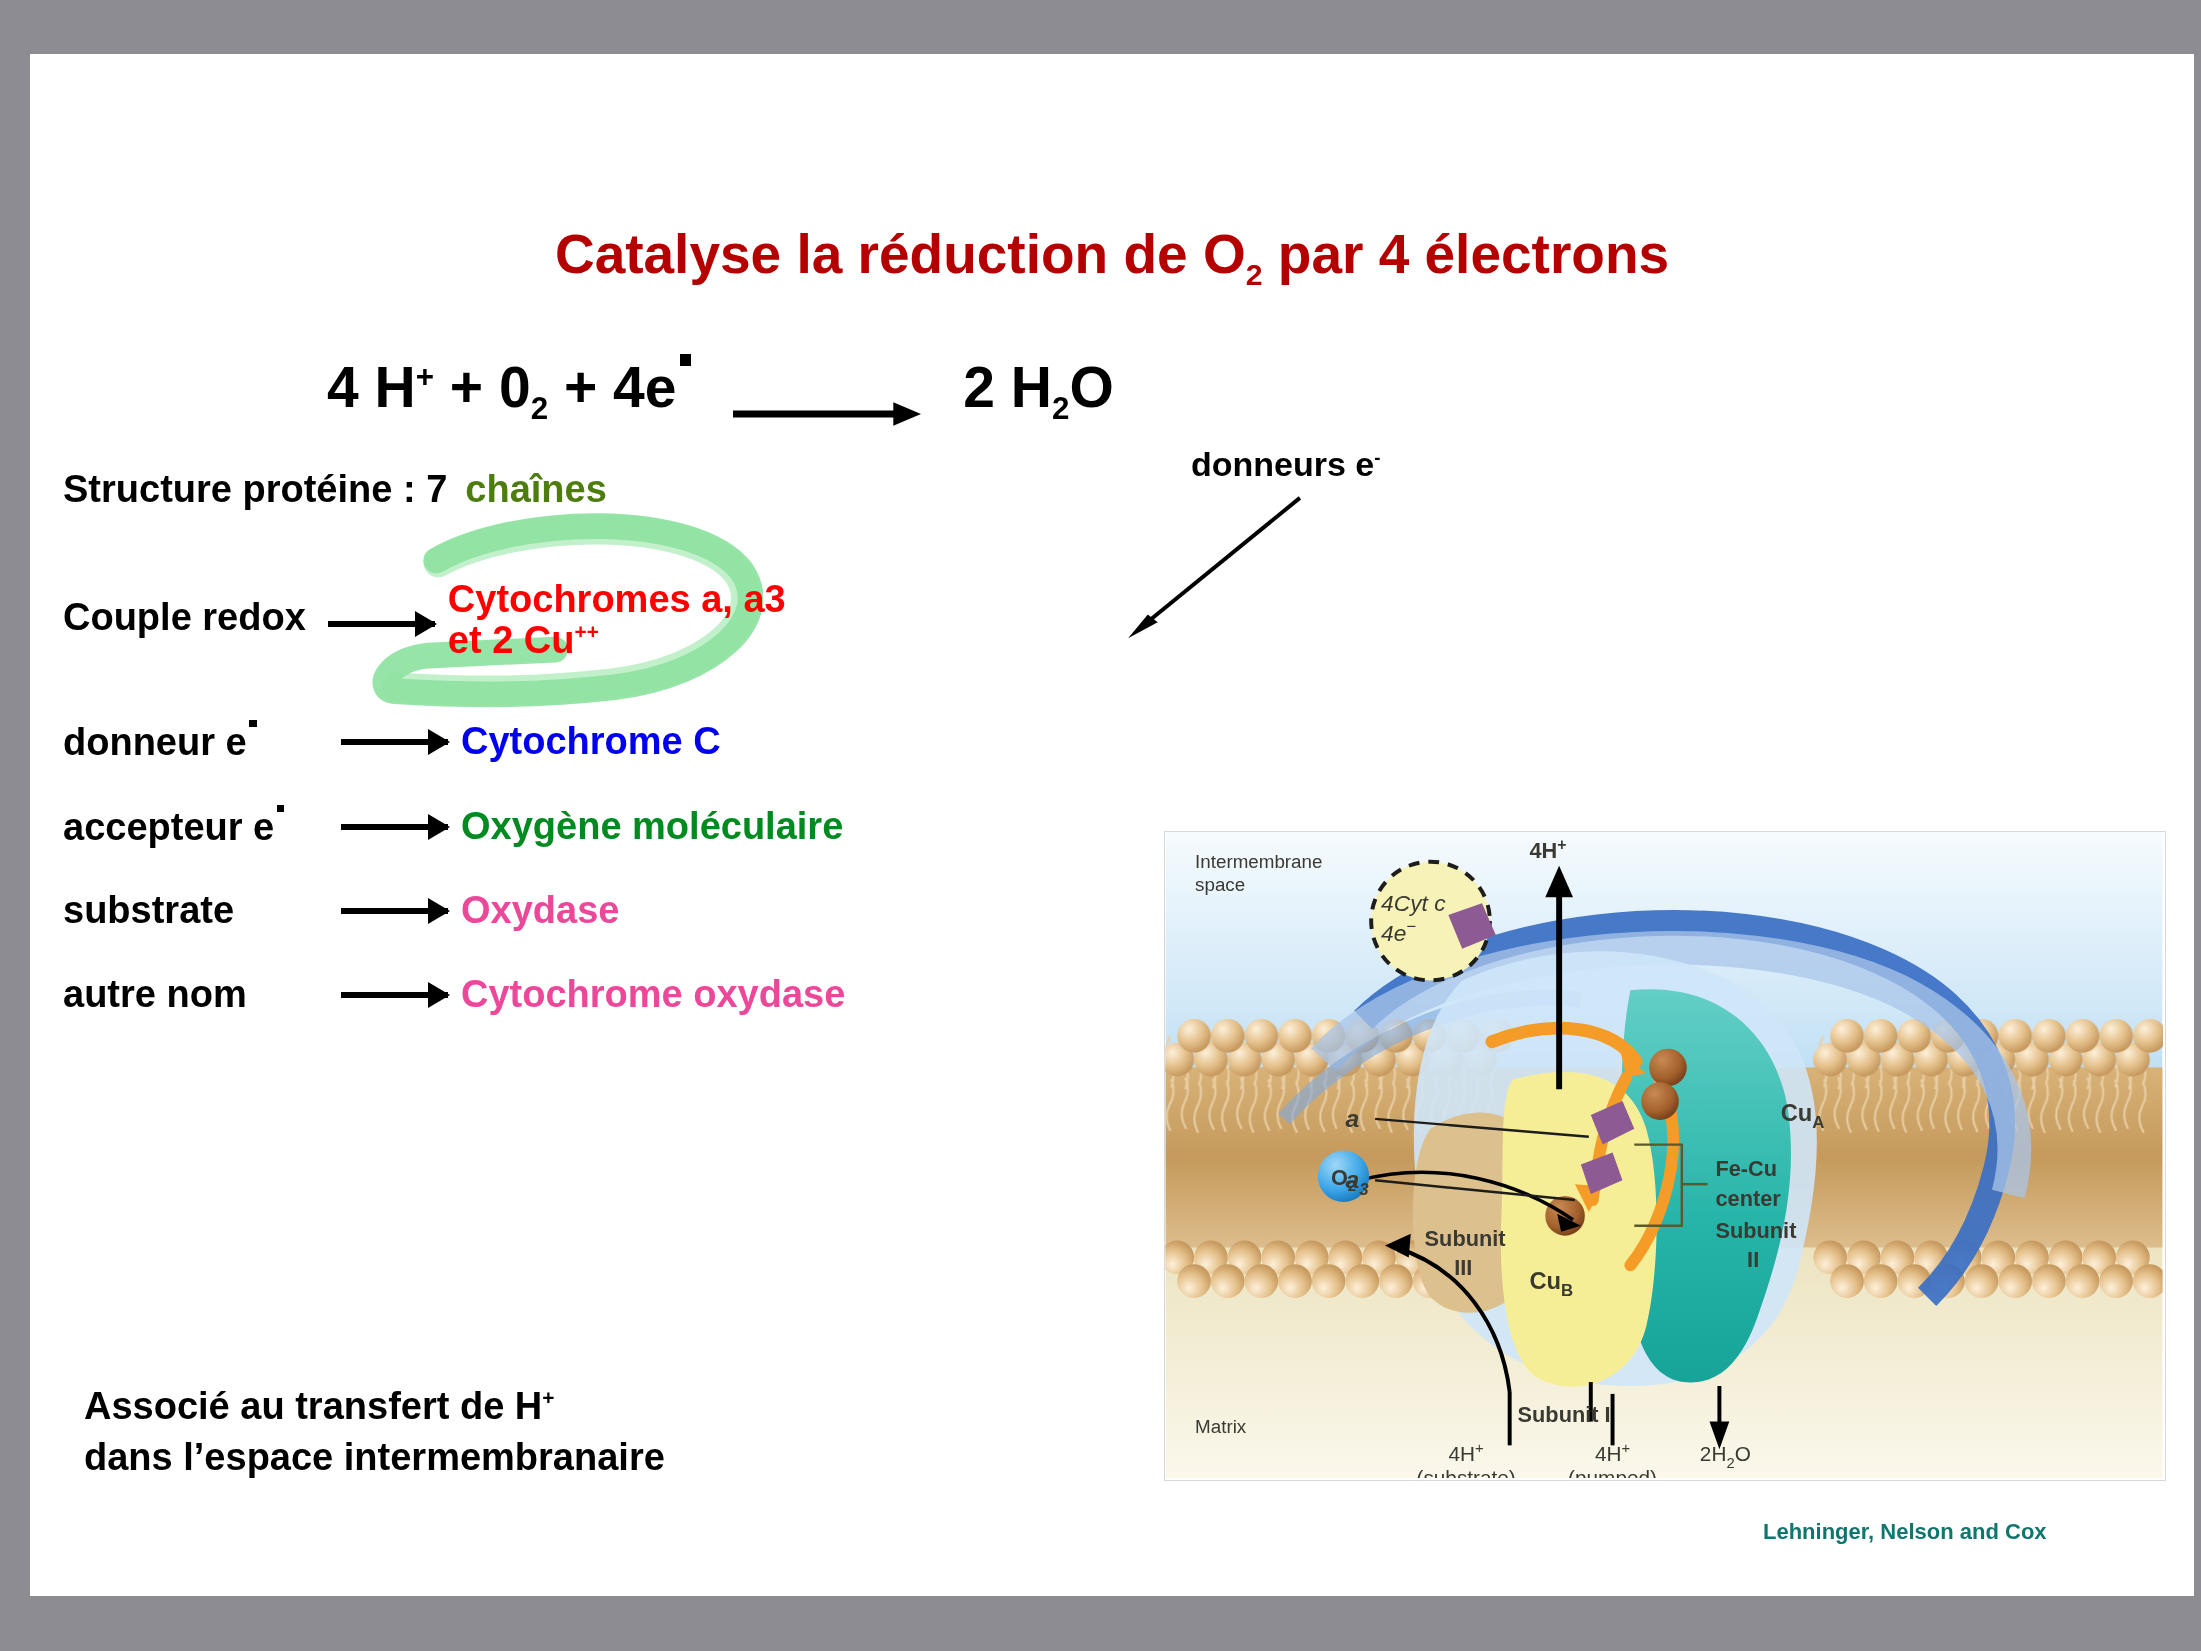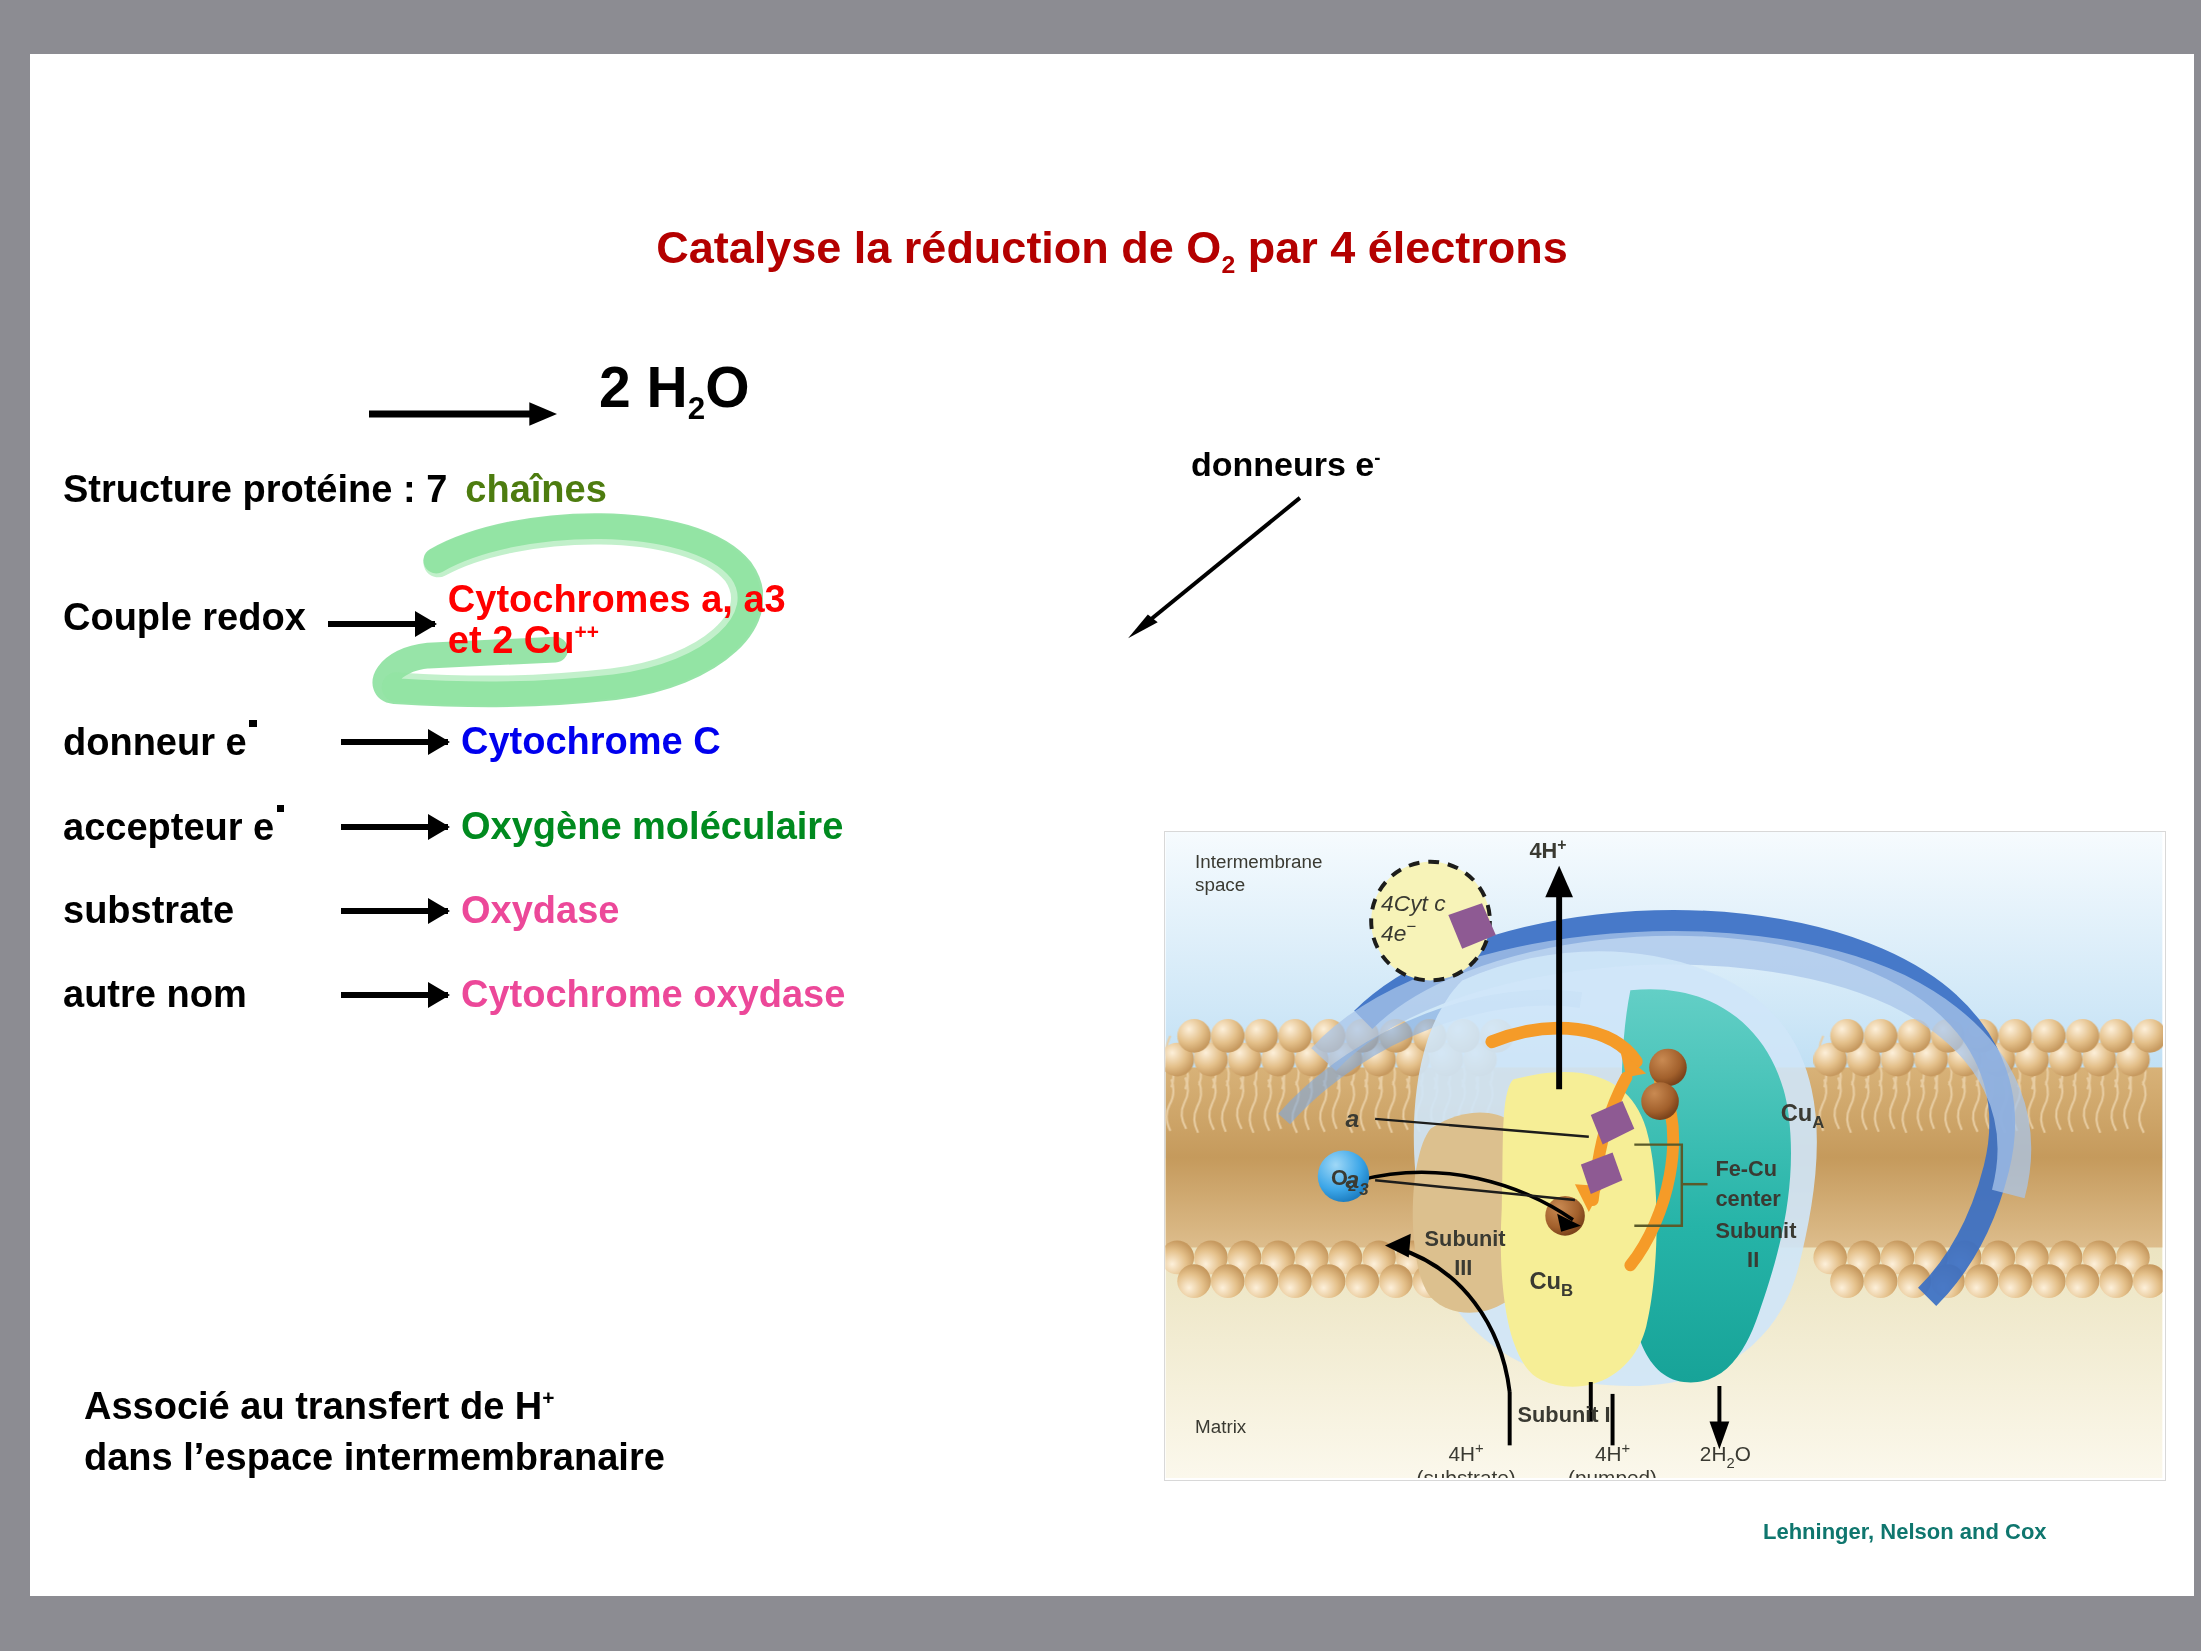--- a/index.html
+++ b/index.html
@@ -33,21 +33,21 @@
     letter-spacing: -0.5px;
     white-space: nowrap;
   }
   #subtitle {
     position: absolute;
     left: 0; top: 168px;
     width: 2164px;
     text-align: center;
     color: #b40000;
     font-weight: bold;
-    font-size: 45px;
+    font-size: 55px;
     white-space: nowrap;
   }
 
   
   #equation {
     position: absolute;
     left: 297px; top: 282px;
     width: 1188px;
     height: 109px;
     color: #000;
@@ -195,20 +195,21 @@
 <body>
 
 <div id="slide">
 
 
   <div id="subtitle">
     <span>Catalyse  la réduction de O</span><sub class="chg">2</sub><span> par 4 électrons</span>
   </div>
 
   <div id="equation">
+    <span id="eq-left"><span>4 H</span><sup class="chg">+</sup><span> + </span><span>0</span><sub class="chg">2</sub><span> + </span><span>4e</span><span class="minus-sq"></span></span>
 
     <span id="eq-arrow">
       <svg width="188" height="30" viewBox="0 0 190 30">
         <line x1="0" y1="15" x2="172" y2="15" stroke="#000" stroke-width="7"></line>
         <polygon points="190,15 162,3 162,27" fill="#000"></polygon>
       </svg>
     </span>
 
     <span id="eq-right"><span>2 H</span><sub class="chg">2</sub><span>O</span></span>
   </div>

